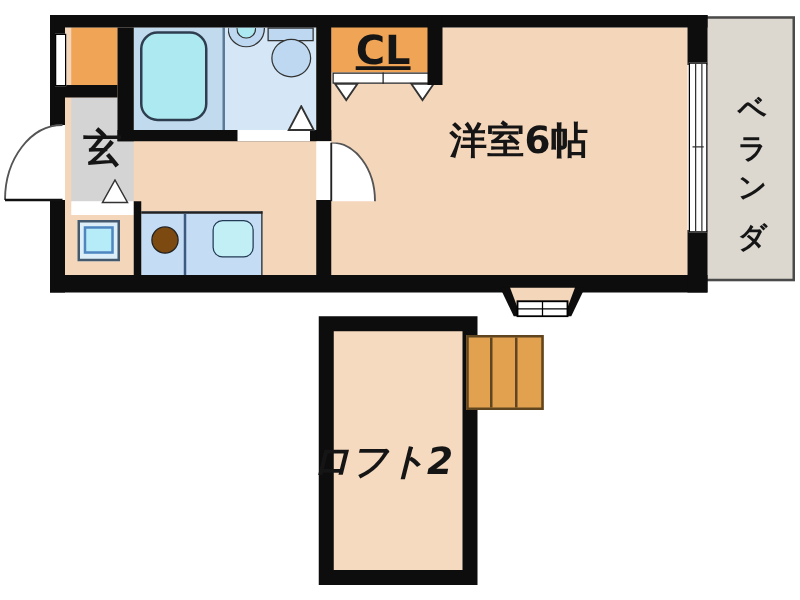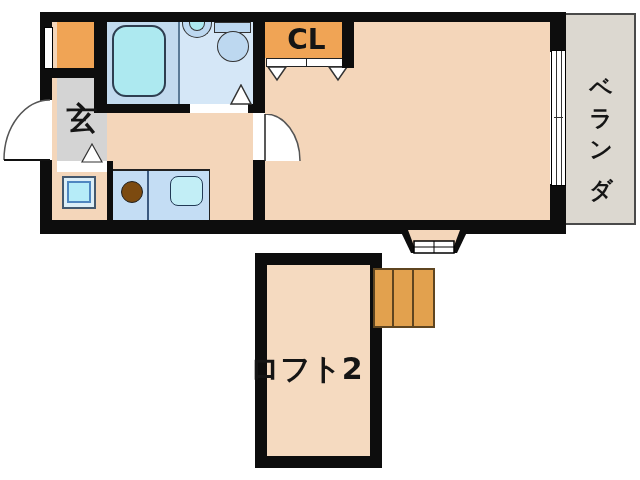--- a/index.html
+++ b/index.html
@@ -109,17 +109,18 @@
   </svg>
 
   <div class="abs" style="left:255px;top:253px;width:127px;height:215px;background:var(--wall);"></div>
   <div class="abs" style="left:267px;top:265px;width:103px;height:191px;background:var(--loft);"></div>
   <div class="abs" style="left:373px;top:268px;width:62px;height:60px;background:var(--stairs);border:2px solid var(--stairsedge);box-sizing:border-box;">
     <div class="abs" style="left:17px;top:0;width:2px;height:56px;background:var(--stairsedge);"></div>
     <div class="abs" style="left:37px;top:0;width:2px;height:56px;background:var(--stairsedge);"></div>
   </div>
 
   <div class="label" style="left:57px;top:98px;width:50px;height:42px;font-size:31px;">玄</div>
-  <div class="label" style="left:265px;top:21px;width:83px;height:37px;font-size:28px;">CL</div>
+  <div class="label" style="left:265px;top:21px;width:83px;height:37px;font-size:32px;text-decoration:underline;">CL</div>
+  <div class="label" style="left:340px;top:93px;width:150px;height:38px;font-size:30px;">洋室6帖</div>
   <div class="label vlabel" style="left:586px;top:46px;width:32px;height:160px;font-size:23px;">ベランダ</div>
-  <div class="label" style="left:250px;top:350px;width:112px;height:38px;font-size:30px;">ロフト2</div>
+  <div class="label" style="left:250px;top:350px;width:112px;height:38px;font-size:30px;font-style:italic;">ロフト2</div>
 
 </div>
 
 </body></html>

